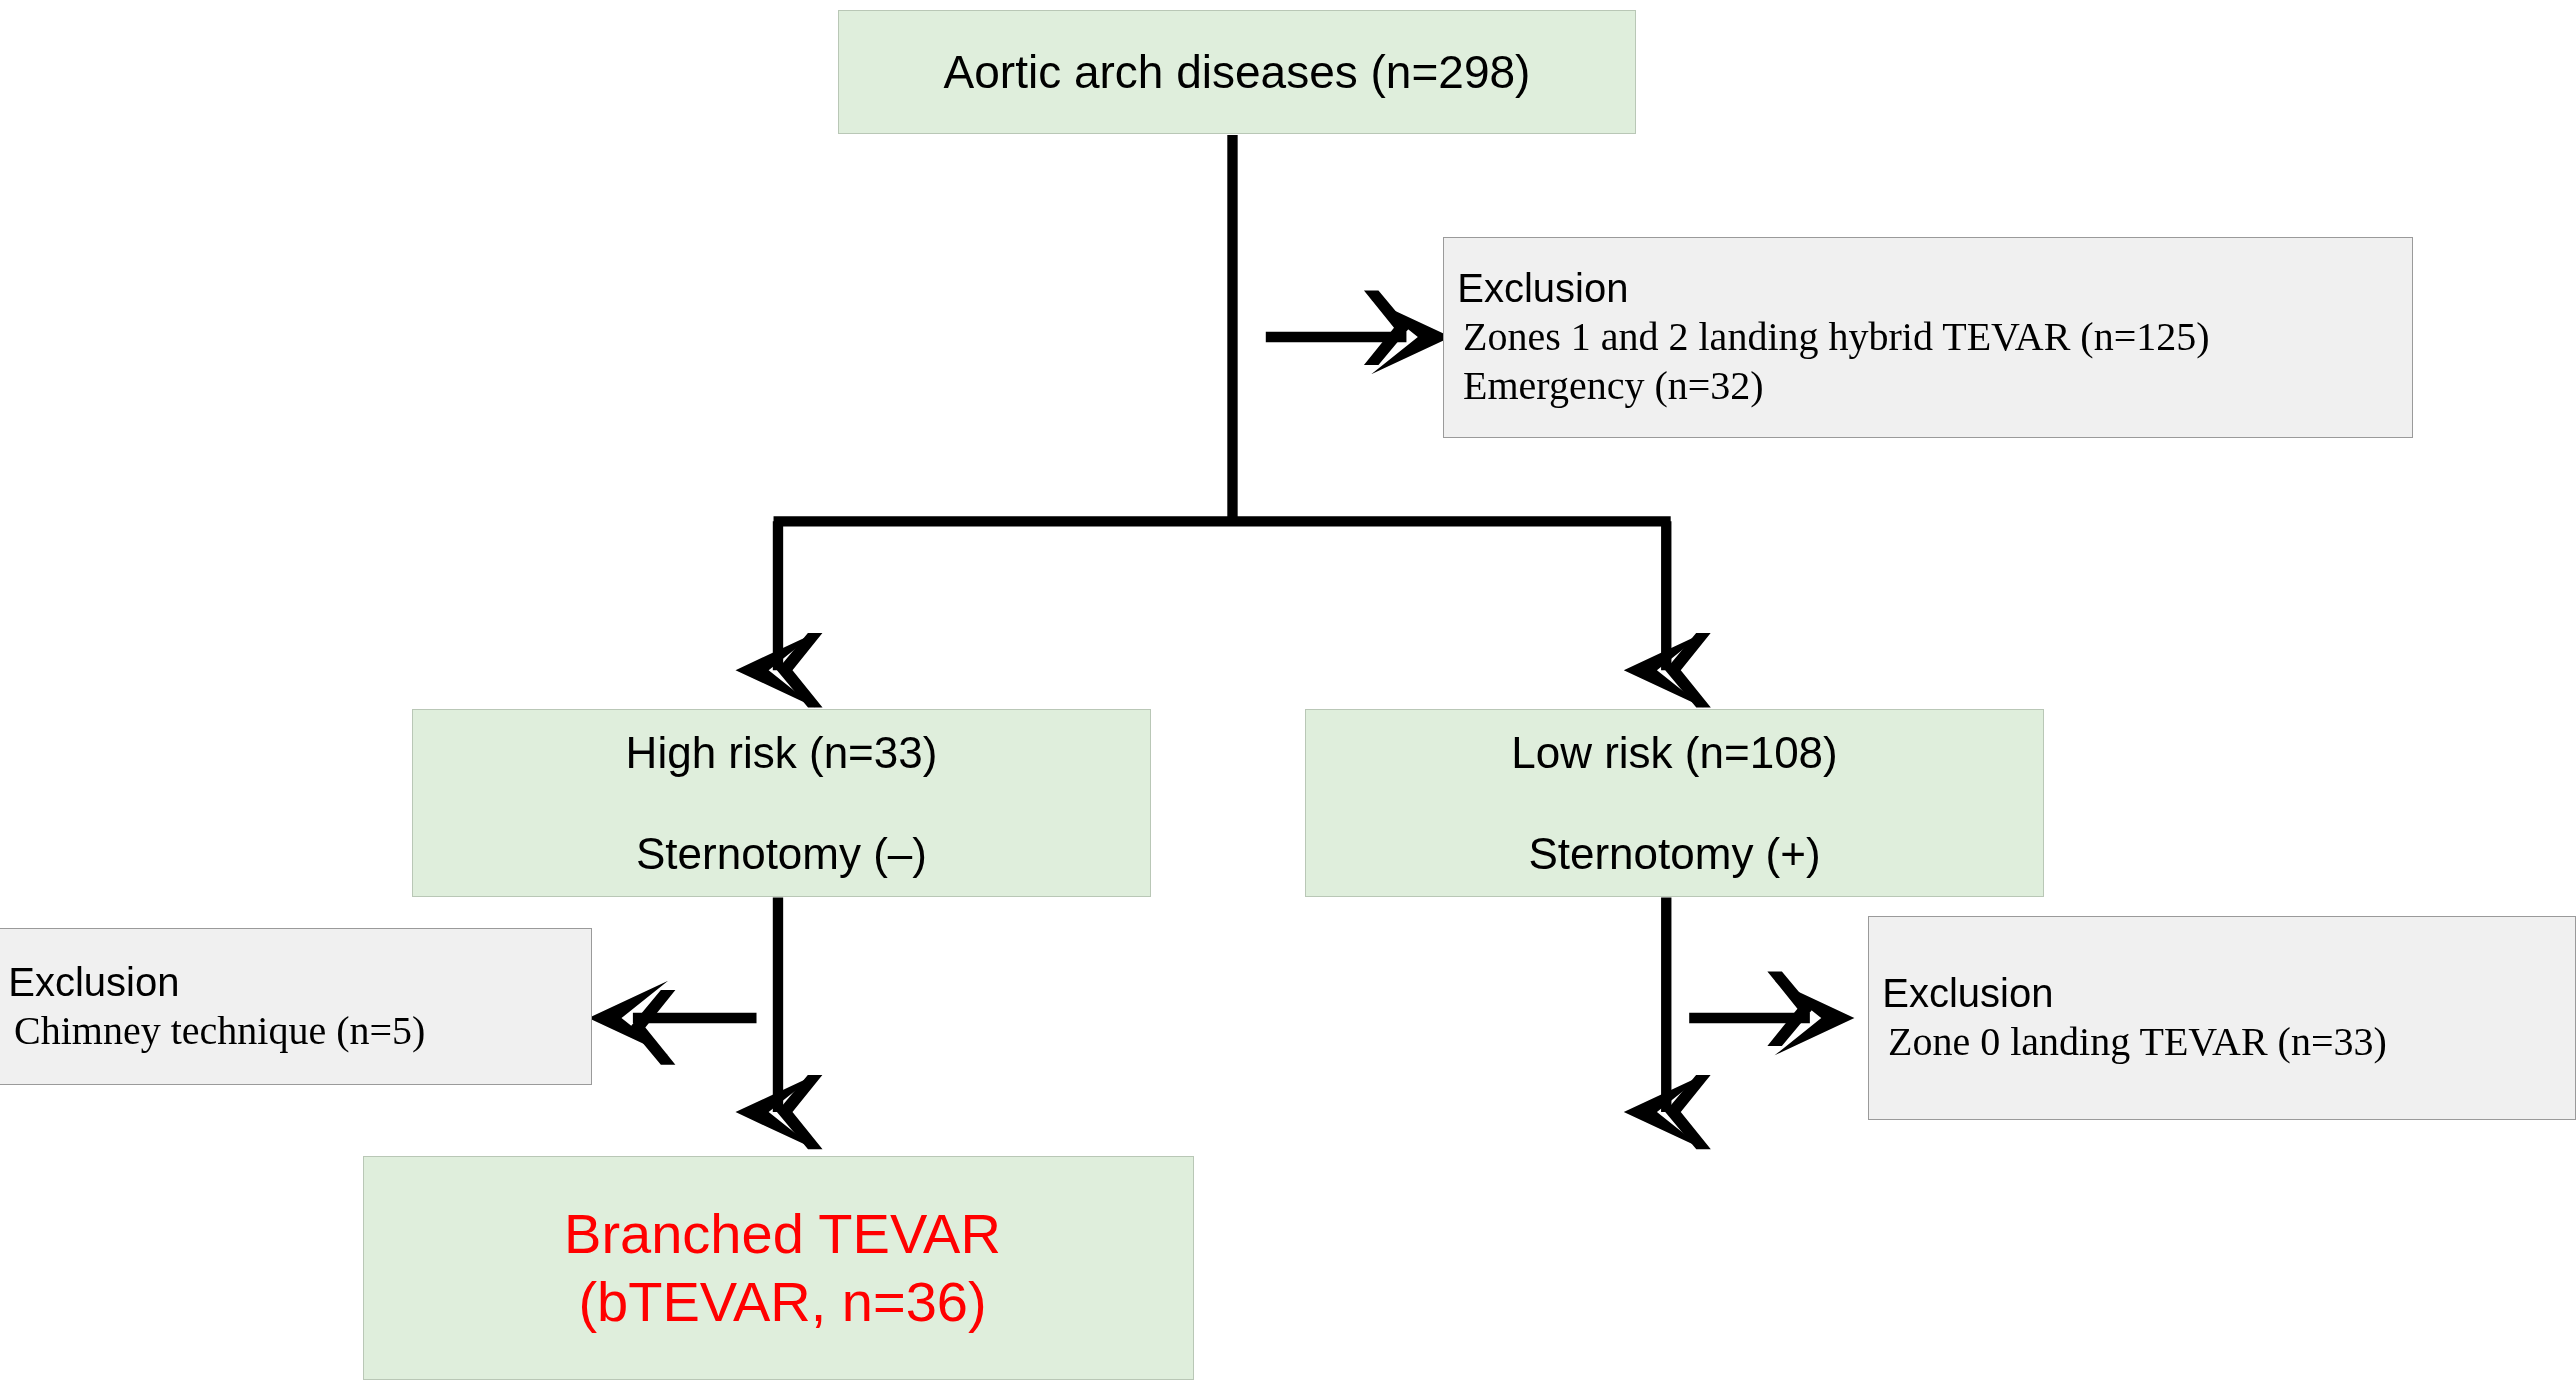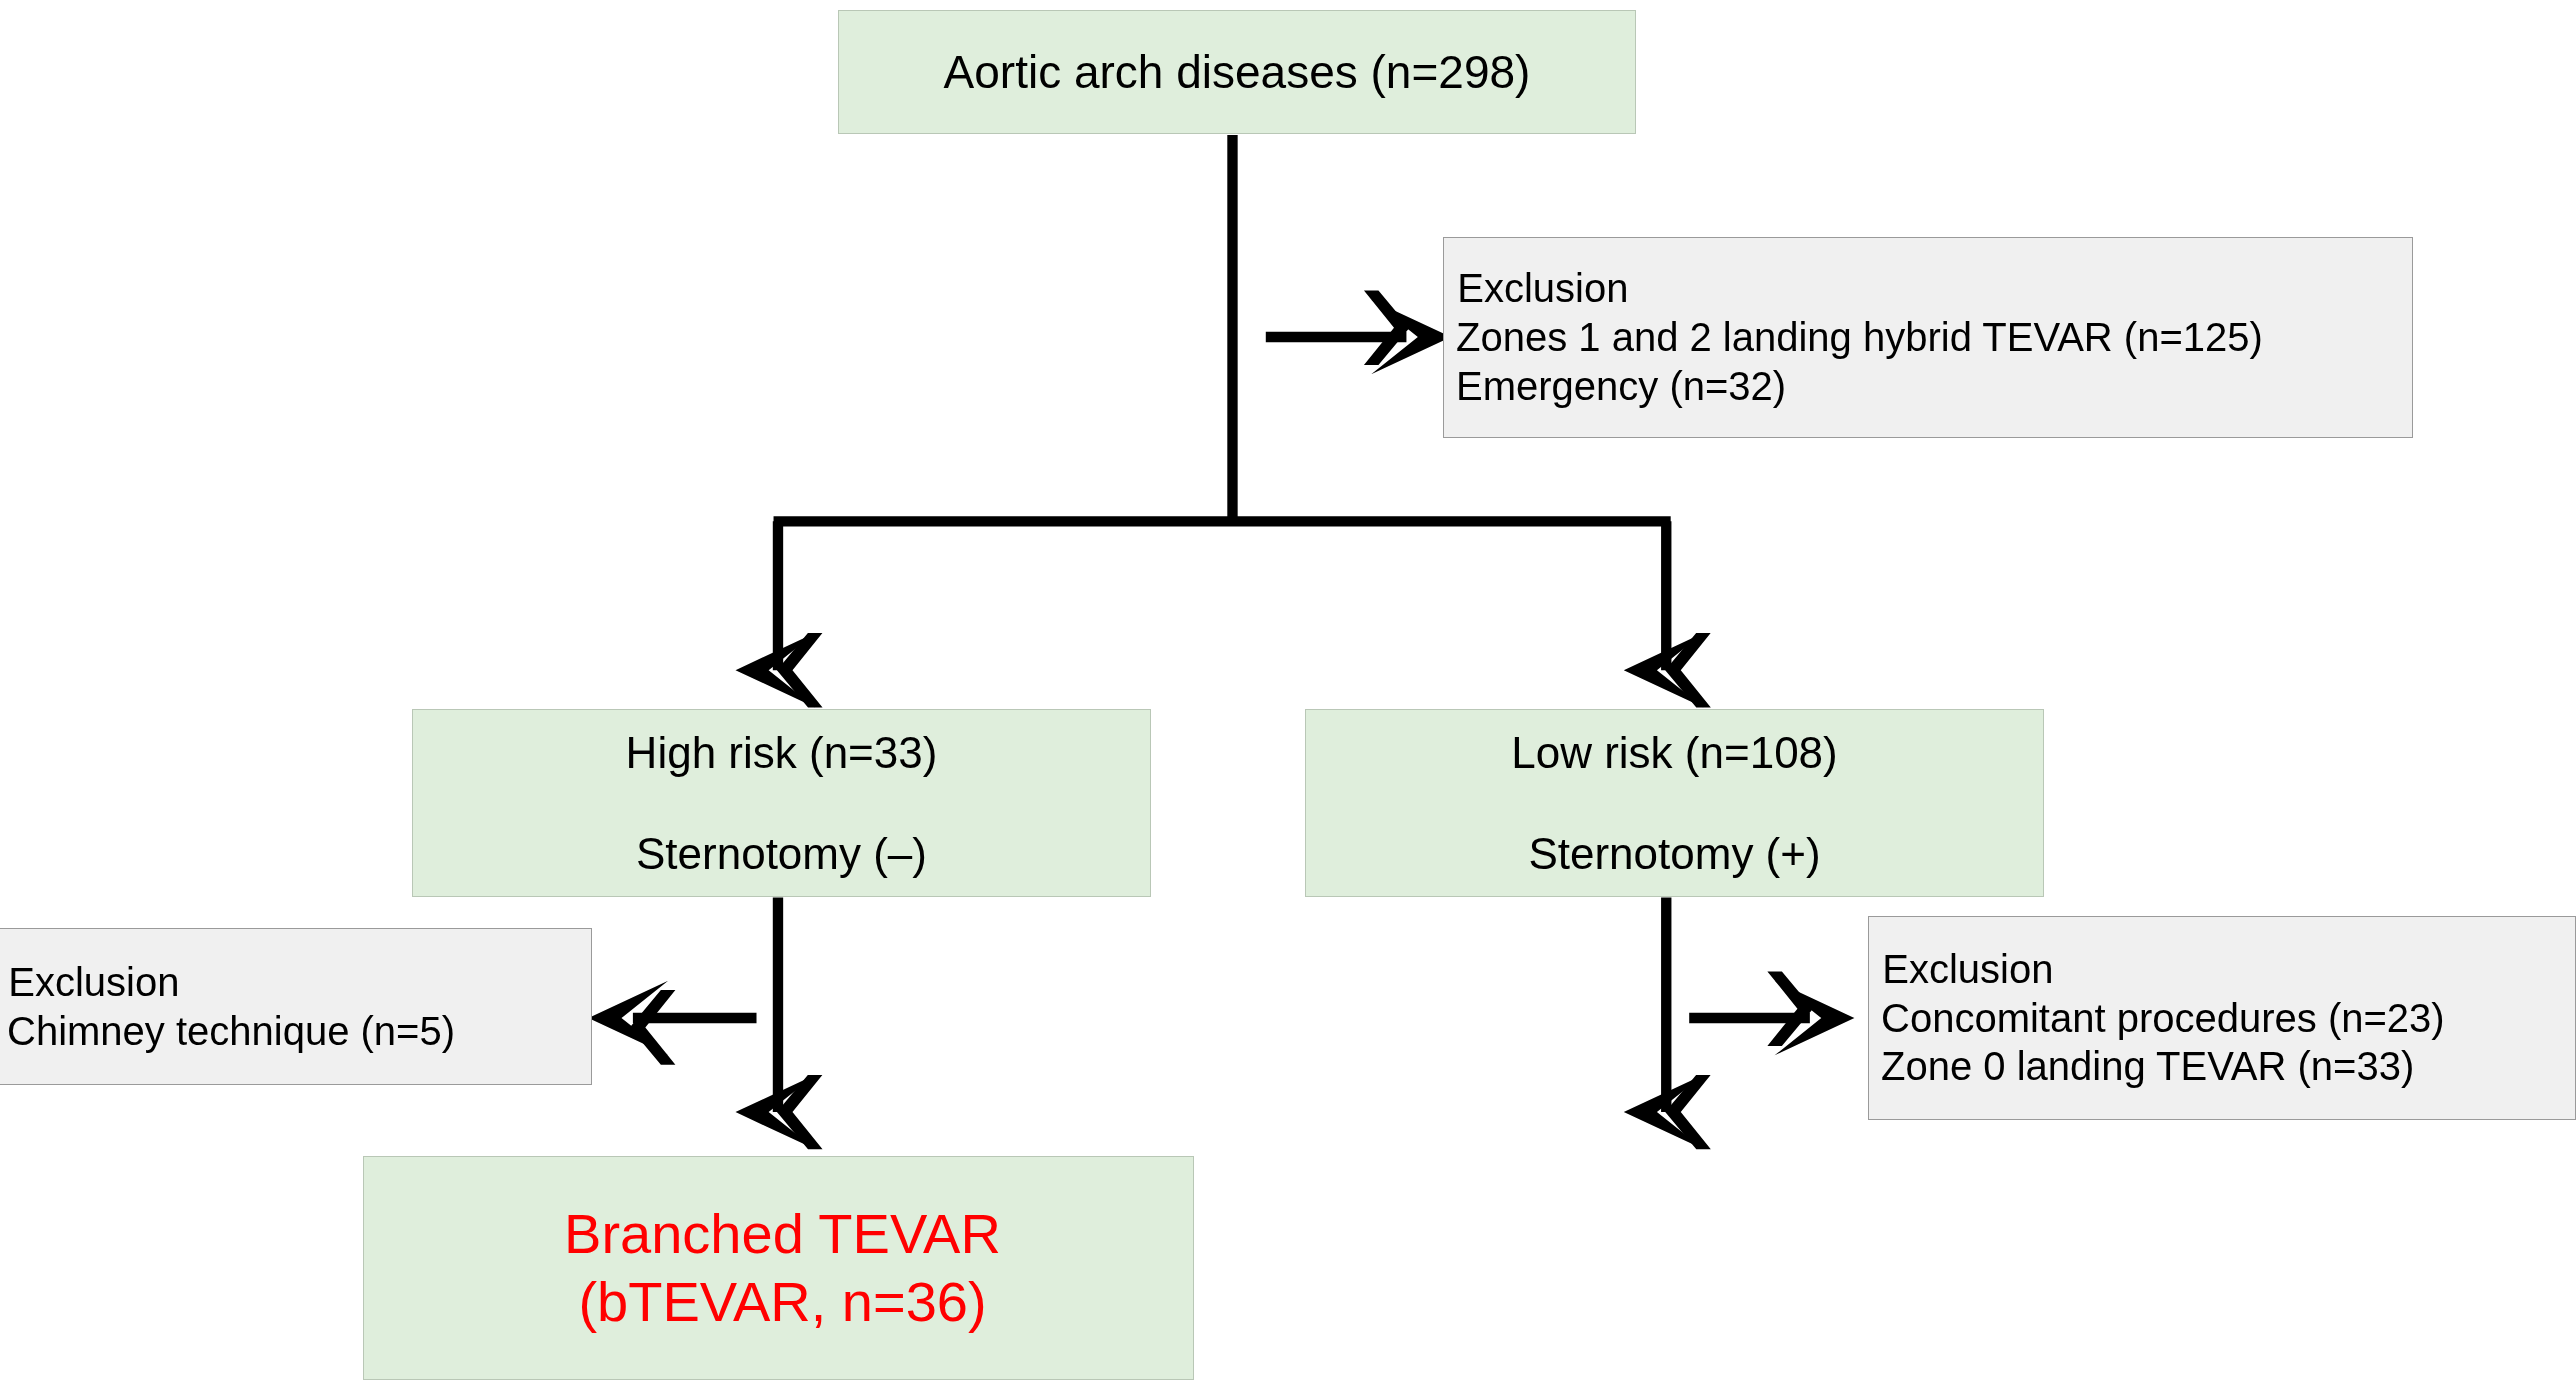--- a/index.html
+++ b/index.html
@@ -37,21 +37,22 @@
     border: 1.5px solid #9a9a9a;
     color: #000000;
     align-items: flex-start;
     justify-content: center;
     text-align: left;
   }
   .grey .line-head {
     padding-left: 13.3px;
   }
   .grey .line-item {
-    padding-left: 12px;
+    padding-left: 19px;
+    font-family: Liberation Serif, serif;
   }
   .t-big { font-size: 46px; }
   .t-mid { font-size: 44px; gap: 47px; }
   .t-excl { font-size: 40px; }
   .t-outcome { font-size: 56px; }
   svg.links {
     position: absolute;
     left: 0;
     top: 0;
     width: 2576px;
@@ -120,21 +121,20 @@
     <span>Sternotomy (+)</span>
   </div>
 
   <div class="node grey t-excl" style="left:-6px; top:928px; width:598px; height:157px;">
     <span class="line-head">Exclusion</span>
     <span class="line-item">Chimney technique (n=5)</span>
   </div>
 
   <div class="node grey t-excl" style="left:1868px; top:916px; width:708px; height:204px;">
     <span class="line-head">Exclusion</span>
-    <span class="line-item">Concomitant procedures (n=23)</span>
     <span class="line-item">Zone 0 landing TEVAR (n=33)</span>
   </div>
 
   <div class="node green t-outcome" style="left:363px; top:1156px; width:831px; height:224px; color:#ff0000;padding-left:8px;">
     <span>Branched TEVAR</span>
     <span>(bTEVAR, n=36)</span>
   </div>
 
 
 </div>

